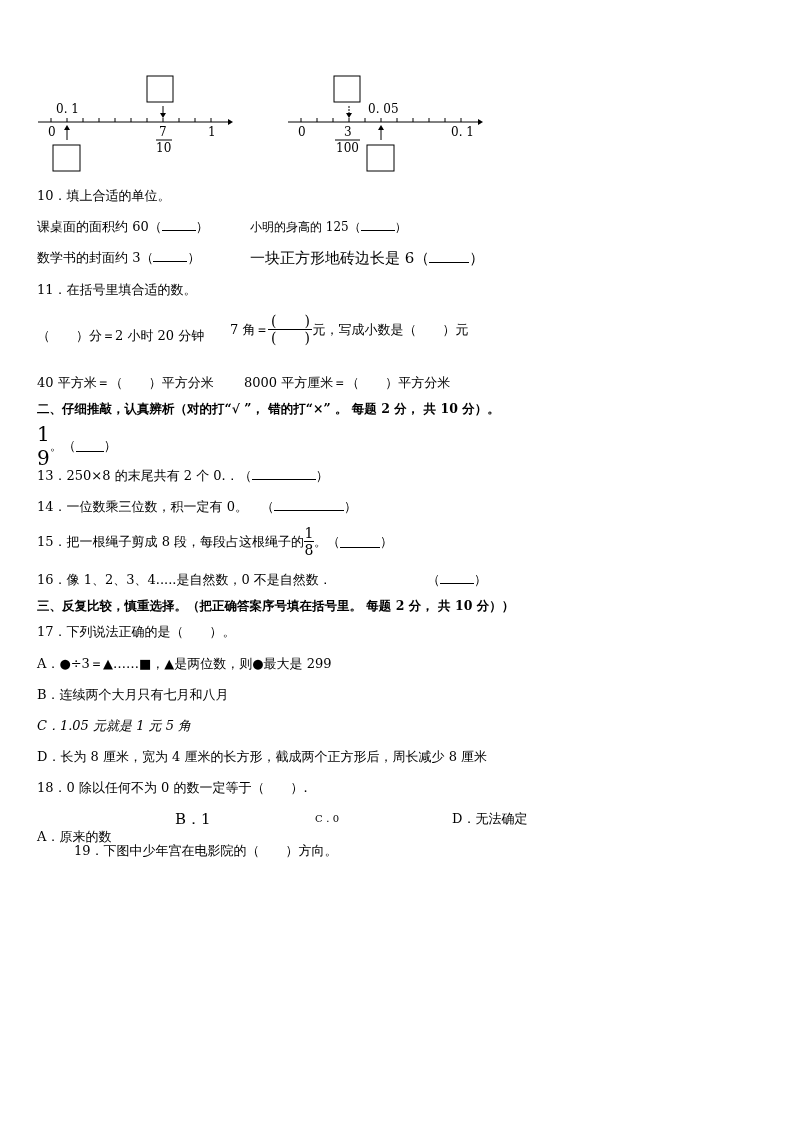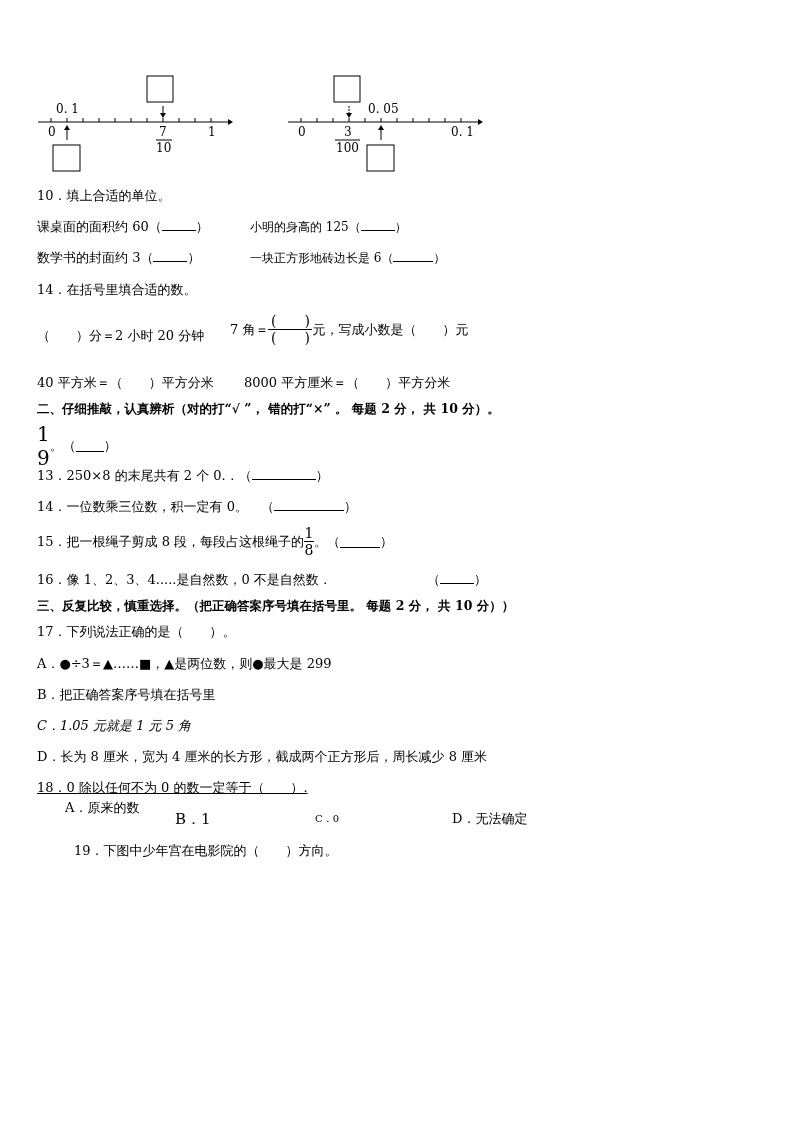--- a/index.html
+++ b/index.html
@@ -84,25 +84,25 @@
 <div class="line" style="top:188px;text-align:right;">10．填上合适的单位。</div>
 <div class="line" style="top:219px;">
   <span>课桌面的面积约 60（</span><span class="blank" style="width:34px;"></span><span>）</span>
 </div>
 <div class="abs" style="left:250px;top:219px;font-size:12px;line-height:16px;">
   <span>小明的身高的 125（</span><span class="blank" style="width:34px;"></span><span>）</span>
 </div>
 <div class="line" style="top:250px;">
   <span>数学书的封面约 3（</span><span class="blank" style="width:34px;"></span><span>）</span>
 </div>
-<div class="abs" style="left:250px;top:250px;font-size:12px;line-height:16px;">
+<div class="abs" style="left:250px;top:250px;font-size:15px;line-height:16px;">
   <span>一块正方形地砖边长是 6（</span><span class="blank" style="width:40px;"></span><span>）</span>
 </div>
 
-<div class="line" style="top:282px;">14．在括号里填合适的数。</div>
+<div class="line" style="top:282px;">11．在括号里填合适的数。</div>
 <div class="line" style="top:328px;">（　　）分＝2 小时 20 分钟</div>
 <div class="abs" style="left:230px;top:314px;font-size:13px;">
   <span style="vertical-align:middle;">7 角＝</span><span class="frac" style="font-size:14px;"><span class="n">(　　)</span><span class="bar" style="width:44px;"></span><span class="d">(　　)</span></span><span style="vertical-align:middle;">元，写成小数是（　　）元</span>
 </div>
 <div class="line" style="top:375px;">40 平方米＝（　　）平方分米</div>
 <div class="abs" style="left:244px;top:375px;font-size:13px;line-height:16px;">8000 平方厘米＝（　　）平方分米</div>
 
 <div class="line bold" style="top:401px;">二、仔细推敲，认真辨析（对的打“√ ”， 错的打“×” 。 每题 2 分， 共 10 分）。</div>
 
 <div class="abs" style="left:37px;top:424px;font-size:13px;">
@@ -125,23 +125,23 @@
   <span>16．像 1、2、3、4.....是自然数，0 不是自然数．</span>
 </div>
 <div class="abs" style="left:427px;top:572px;font-size:13px;line-height:16px;">
   <span>（</span><span class="blank" style="width:34px;"></span><span>）</span>
 </div>
 
 <div class="line bold" style="top:598px;">三、反复比较，慎重选择。（把正确答案序号填在括号里。 每题 2 分， 共 10 分））</div>
 
 <div class="line" style="top:624px;">17．下列说法正确的是（　　）。</div>
 <div class="line" style="top:656px;">A．●÷3＝▲……■，▲是两位数，则●最大是 299</div>
-<div class="line" style="top:687px;">B．把正确答案序号填在括号里</div>
+<div class="line" style="top:687px;">B．连续两个大月只有七月和八月</div>
 <div class="line" style="top:718px;font-style:italic;">C．1.05 元就是 1 元 5 角</div>
 <div class="line" style="top:749px;">D．长为 8 厘米，宽为 4 厘米的长方形，截成两个正方形后，周长减少 8 厘米</div>
 
-<div class="line" style="top:780px;text-decoration:underline;">18．0 除以任何不为 0 的数一定等于（　　）.</div>
-<div class="line" style="top:800px;margin-left:28px;">A．原来的数</div>
+<div class="line" style="top:780px;">18．0 除以任何不为 0 的数一定等于（　　）.</div>
+<div class="line" style="top:829px;">A．原来的数</div>
 <div class="abs" style="left:175px;top:811px;font-size:15px;line-height:16px;">B．1</div>
 <div class="abs" style="left:315px;top:811px;font-size:10px;line-height:16px;">C．0</div>
 <div class="abs" style="left:452px;top:811px;font-size:13px;line-height:16px;">D．无法确定</div>
 
 <div class="line" style="top:843px;margin-left:37px;">19．下图中少年宫在电影院的（　　）方向。</div>
 
 </body></html>

